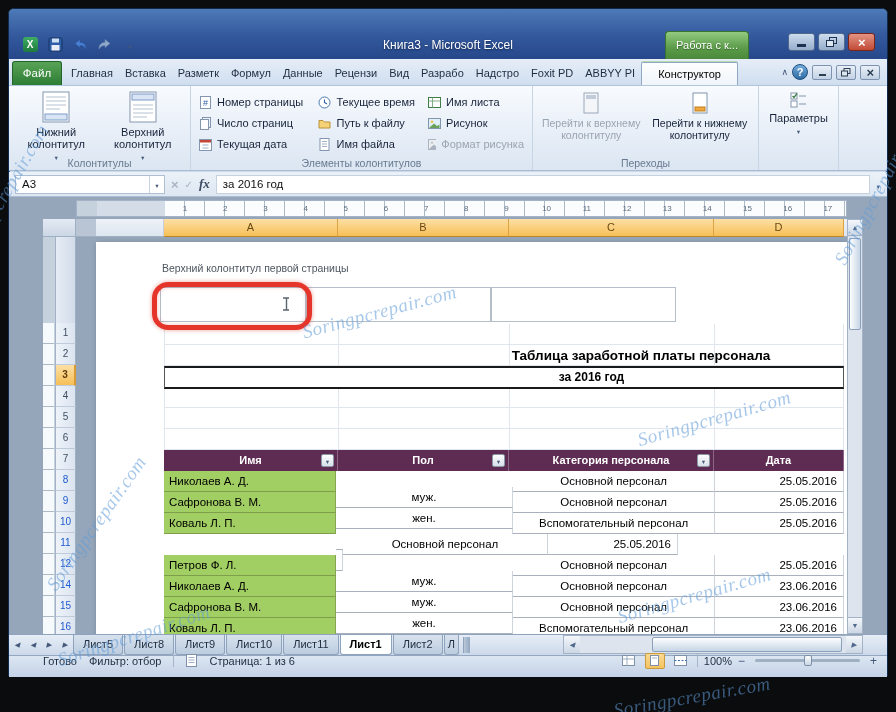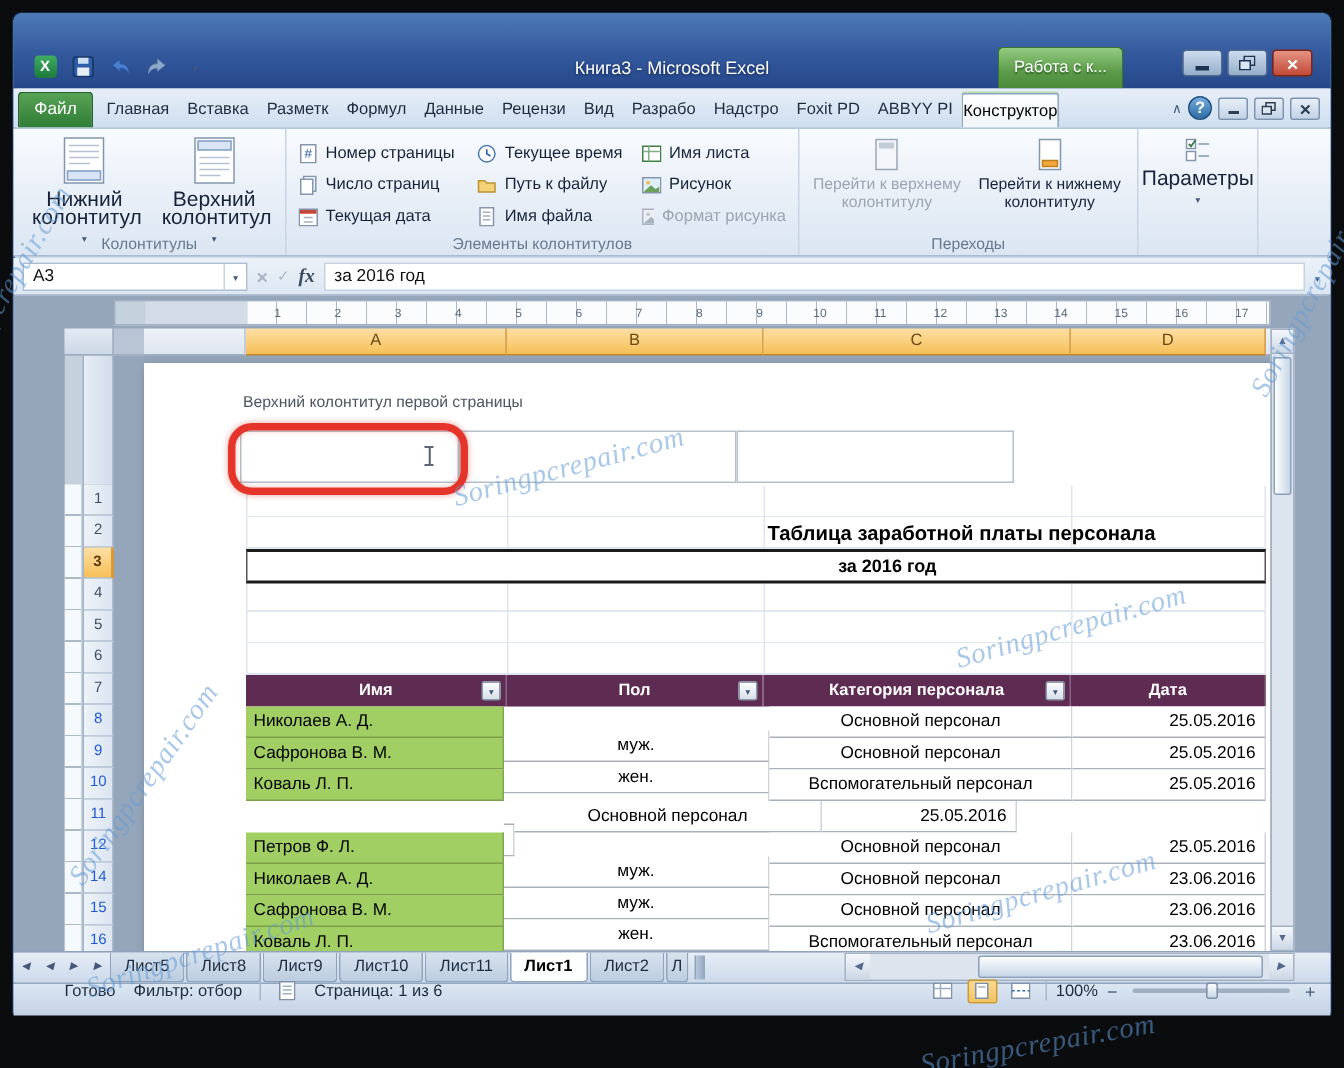--- a/index.html
+++ b/index.html
@@ -36,38 +36,38 @@
 
   
   .tabrow { position:absolute; left:0; top:50px; width:100%; height:27px;
     background:linear-gradient(#e6eef8,#cfdeef); border-bottom:1px solid #b3c5da;
     display:flex; align-items:flex-end; padding-left:3px; }
   .file-tab { width:50px; height:24px; background:linear-gradient(#58a356,#2e7d35);
     border:1px solid #246428; border-bottom:none; border-radius:3px 3px 0 0;
     color:#fff; font-size:11.5px; text-align:center; line-height:23px; margin-right:3px; }
   .rtab { height:23px; padding:0 6px; font-size:11px; line-height:23px; color:#1e2c40; white-space:nowrap; }
   .rtab.active { background:linear-gradient(#fdfefe,#f0f5fa); border:1px solid #8fa8c4; border-bottom:none;
-    border-radius:2px 2px 0 0; padding:0 0; color:#000; box-shadow:0 -1px 0 #b9dba9; }
+    border-radius:2px 2px 0 0; padding:0 16px; color:#000; box-shadow:0 -1px 0 #b9dba9; }
   .tabrow-right { position:absolute; right:7px; top:55px; display:flex; gap:4px; align-items:center; }
   .mini-ic { color:#44597a; font-size:9px; }
   .help { width:16px; height:16px; border-radius:50%; background:linear-gradient(#74abdd,#2e6da4);
     border:1px solid #1d4f7e; color:#fff; font-size:11px; font-weight:bold; text-align:center; line-height:15px; }
   .docbtn { width:20px; height:15px; background:linear-gradient(#e9eff7,#c2d2e4); border:1px solid #7d93b0;
     border-radius:2px; display:flex; align-items:center; justify-content:center; color:#2c3e50; font-size:10px; }
   .ico-min2 { display:inline-block; width:7px; height:2px; background:#2c3e50; margin-top:6px; }
 
   
   .ribbon { position:absolute; left:0; top:77px; width:100%; height:85px;
     background:linear-gradient(#f8fbfe,#e7eef7 58%,#dbe6f2); border-bottom:1px solid #a9bcd2; display:flex; }
   .rgroup { position:relative; height:100%; border-right:1px solid #c7d4e3; padding:3px 4px 15px;
     display:flex; align-items:flex-start; }
   .rgroup-label { position:absolute; bottom:1px; left:0; right:0; text-align:center;
     font-size:10.5px; color:#68798f; white-space:nowrap; }
   .bigbtn { display:flex; flex-direction:column; align-items:center; width:86px; padding-top:2px;
-    font-size:14px; color:#17233a; text-align:center; border-radius:3px; line-height:12px; }
+    font-size:11px; color:#17233a; text-align:center; border-radius:3px; line-height:12px; }
   .bigbtn .lbl { margin-top:3px; }
   .ic-dd::before { content:"▼"; font-size:5.5px; color:#44597a; }
   .elem-col { display:flex; flex-direction:column; gap:5px; padding-top:5px; }
   .smbtn { display:flex; gap:5px; align-items:center; font-size:11px; color:#17233a;
     height:16px; padding:0 4px; white-space:nowrap; }
   .smbtn.disabled { color:#9aa5b1; }
   .navbtn { width:106px; font-size:10.5px; line-height:11.5px; }
   .navbtn.disabled { color:#9aa5b1; }
 
   

